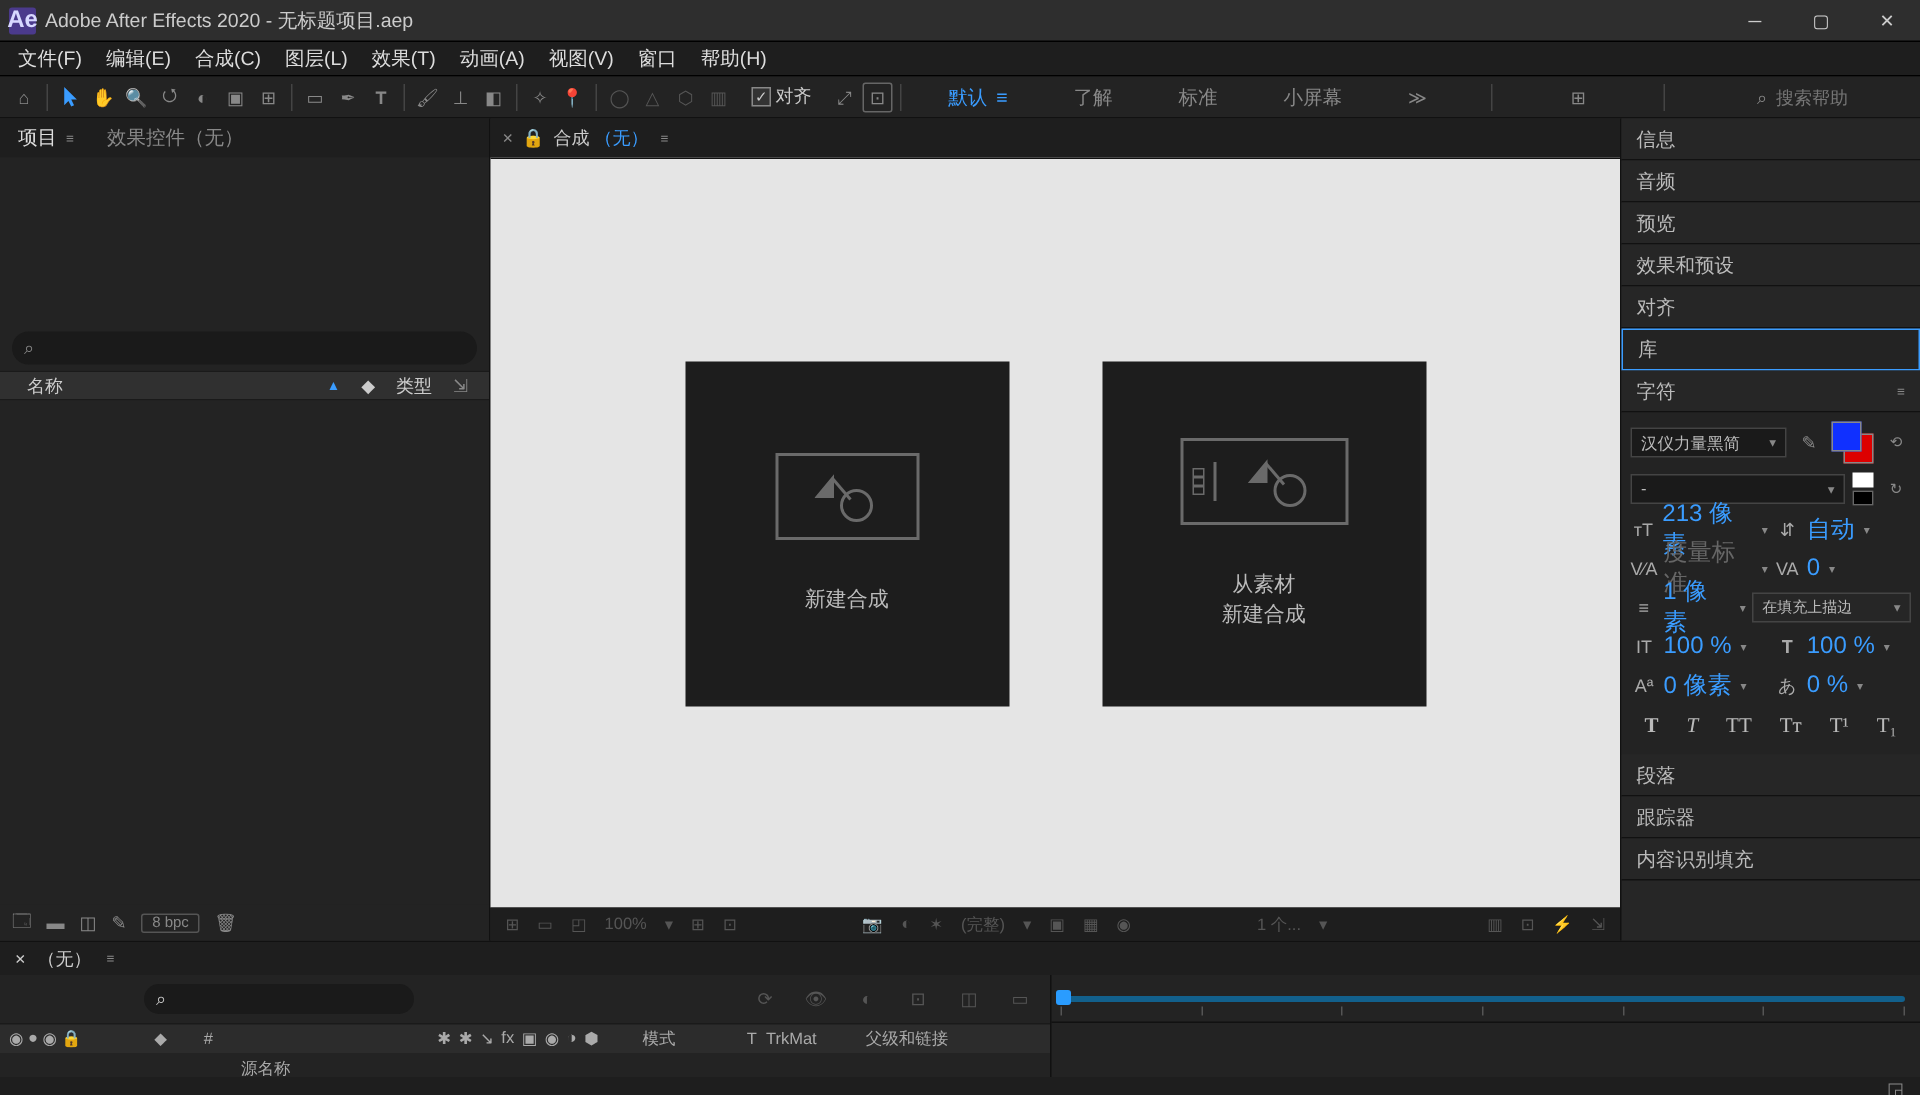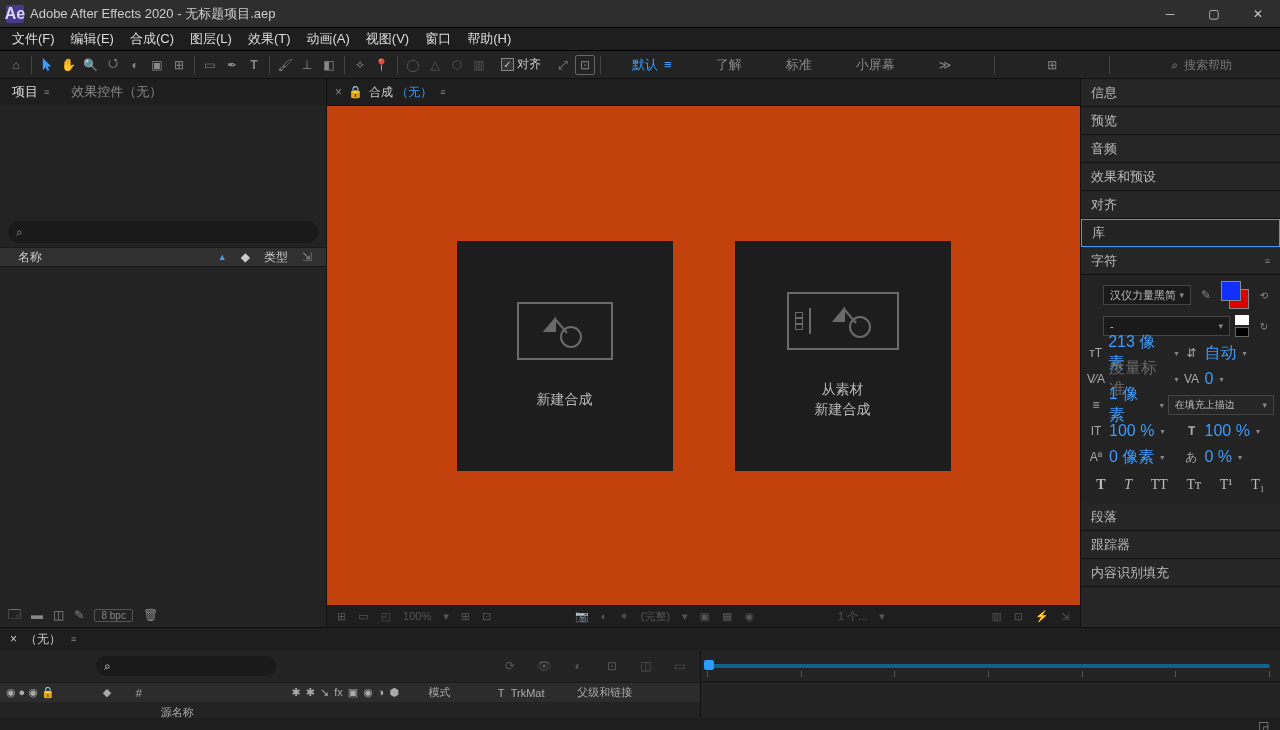--- a/index.html
+++ b/index.html
@@ -36,32 +36,32 @@
 .proj-cols { height: 20px; background: #303030; display: flex; align-items: center; padding: 0 8px; gap: 8px; border-top: 1px solid #1a1a1a; border-bottom: 1px solid #1a1a1a; }
 .proj-cols .col-name { flex: 1; margin-left: 10px; }
 .sort-tri { color: #3a9cff; font-size: 9px; margin-right: 6px; }
 .proj-list { flex: 1; background: #232323; }
 .flow-ico { width: 22px; color: #888; text-align: center; margin-left: auto; }
 .proj-footer { height: 24px; background: #232323; display: flex; align-items: center; gap: 10px; padding: 0 8px; }
 .footbtn { color: #888; font-size: 12px; }
 .bpc { border: 1px solid #555; padding: 0 6px; font-size: 10px; color: #888; border-radius: 2px; }
 .center-panel { flex: 1; background: #232323; display: flex; flex-direction: column; }
 .comp-tabs { height: 26px; background: #1e1e1e; display: flex; align-items: center; padding-left: 8px; gap: 6px; }
-.comp-canvas { flex: 1; background: #c2410c; display: flex; align-items: center; justify-content: center; gap: 62px; border-top: 1px solid #111; }
+.comp-canvas { flex: 1; background: #e5e5e5; display: flex; align-items: center; justify-content: center; gap: 62px; border-top: 1px solid #111; }
 .placeholder-card { width: 216px; height: 230px; background: #1d1d1d; display: flex; flex-direction: column; align-items: center; justify-content: center; gap: 30px; }
 .ph-icon { width: 96px; height: 58px; border: 2px solid #6a6a6a; position: relative; display: flex; align-items: center; justify-content: center; }
 .ph-icon svg { stroke: #6a6a6a; fill: none; stroke-width: 2; }
 .ph-text { color: #bbb; font-size: 14px; text-align: center; line-height: 1.4; }
 .comp-footer { height: 22px; background: #1e1e1e; display: flex; align-items: center; gap: 12px; padding: 0 10px; color: #555; font-size: 11px; }
 .comp-footer .fitem { color: #555; }
 .right-panel { width: 200px; background: #262626; display: flex; flex-direction: column; border-left: 1px solid #111; }
 .side-header { height: 28px; background: #262626; display: flex; align-items: center; padding: 0 10px; color: #bbb; font-size: 13px; border-bottom: 1px solid #111; }
 .side-header.active { border: 1.5px solid #3a9cff; background: #232323; }
 .char-panel { background: #232323; padding: 6px 6px 10px 6px; display: flex; flex-direction: column; gap: 6px; }
-.char-row { display: flex; align-items: center; gap: 5px; margin-left: 16px; }
+.char-row { display: flex; align-items: center; gap: 5px; }
 .char-dd { flex: 1; height: 20px; background: #1a1a1a; border: 1px solid #444; display: flex; align-items: center; padding: 0 6px; color: #bbb; font-size: 11px; justify-content: space-between; }
 .char-dd .dd-arrow { color: #888; font-size: 9px; }
 .color-well { width: 28px; height: 28px; position: relative; }
 .cw-fg { position: absolute; top: 0; left: 0; width: 20px; height: 20px; background: #1030ff; border: 1px solid #888; z-index: 2; }
 .cw-bg { position: absolute; bottom: 0; right: 0; width: 20px; height: 20px; background: #d00; border: 1px solid #888; }
 .cw-bg::after { content: ""; position: absolute; width: 22px; height: 2px; background: #d00; transform: rotate(-45deg); top: 9px; left: -1px; display:none;}
 .mini-sw2 { display:flex; flex-direction:column; gap:2px;}
 .mini-sw2 div { width:14px; height:10px; }
 .prop-row { display: flex; align-items: center; justify-content: space-between; gap: 4px; height: 20px; }
 .prop-half { display: flex; align-items: center; gap: 4px; flex: 1; }
@@ -280,22 +280,22 @@
       <span style="flex:1"></span>
       <span class="fitem">▥</span>
       <span class="fitem">⊡</span>
       <span class="fitem">⚡</span>
       <span class="fitem">⇲</span>
     </div>
   </div>
 
   <div class="right-panel">
     <div class="side-header">信息</div>
+    <div class="side-header">音频</div>
     <div class="side-header">预览</div>
-    <div class="side-header">音频</div>
     <div class="side-header">效果和预设</div>
     <div class="side-header">对齐</div>
     <div class="side-header active">库</div>
     <div class="side-header" style="justify-content:space-between">
       <span>字符</span>
         <span class="pnl-menu">≡</span>
     </div>
     <div class="char-panel">
       <div class="char-row">
         <div class="char-dd">

